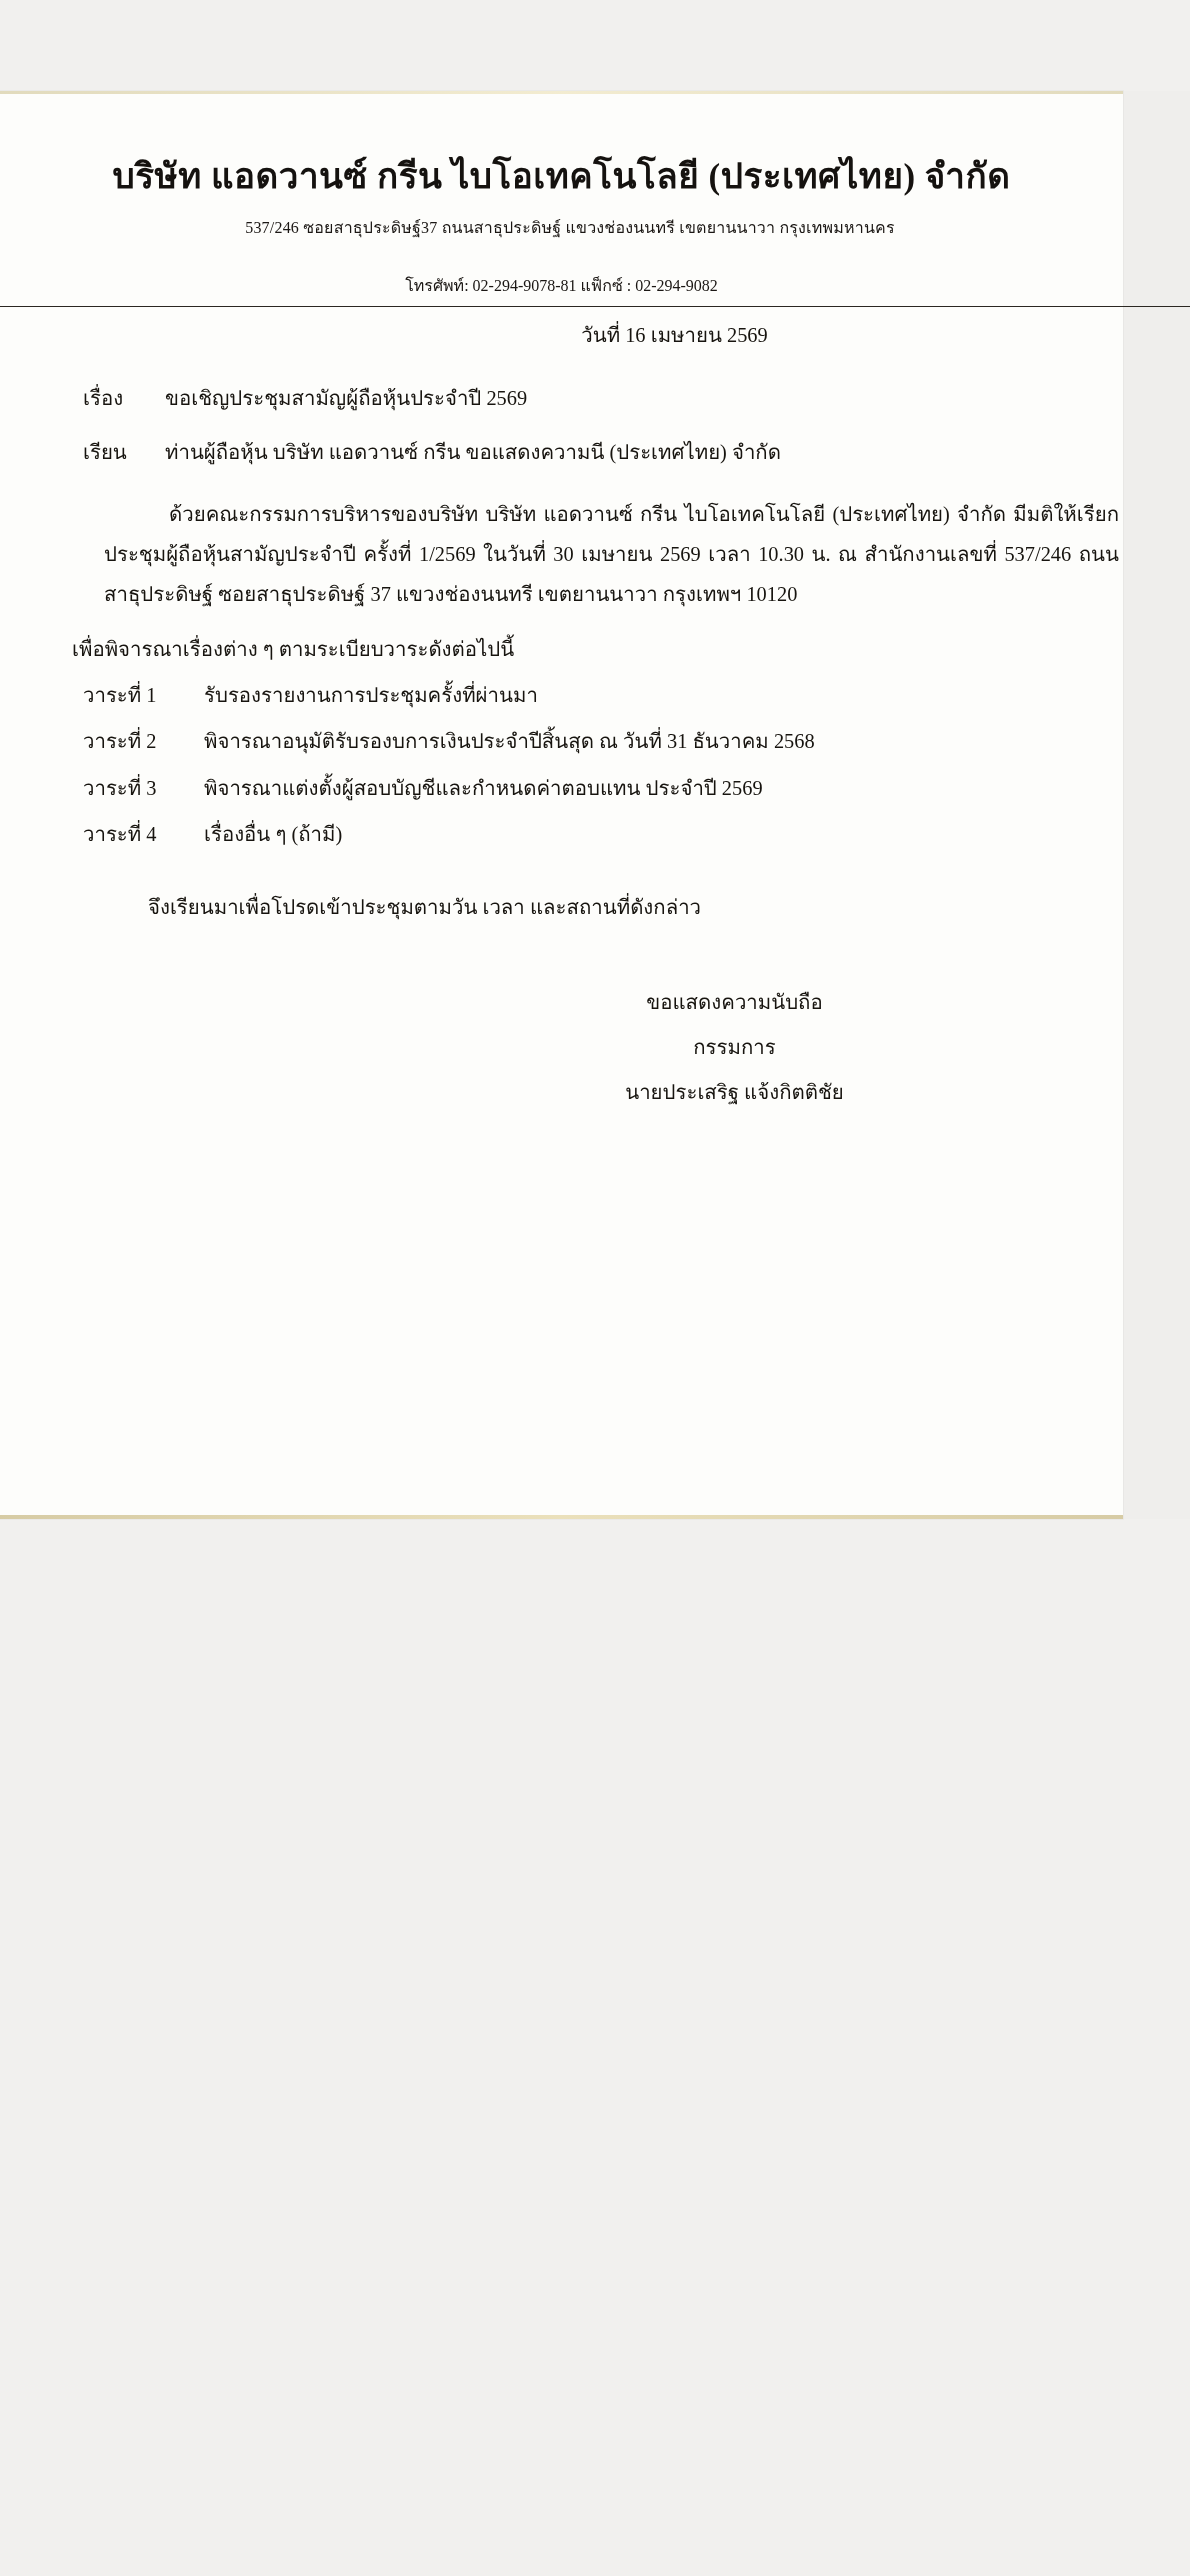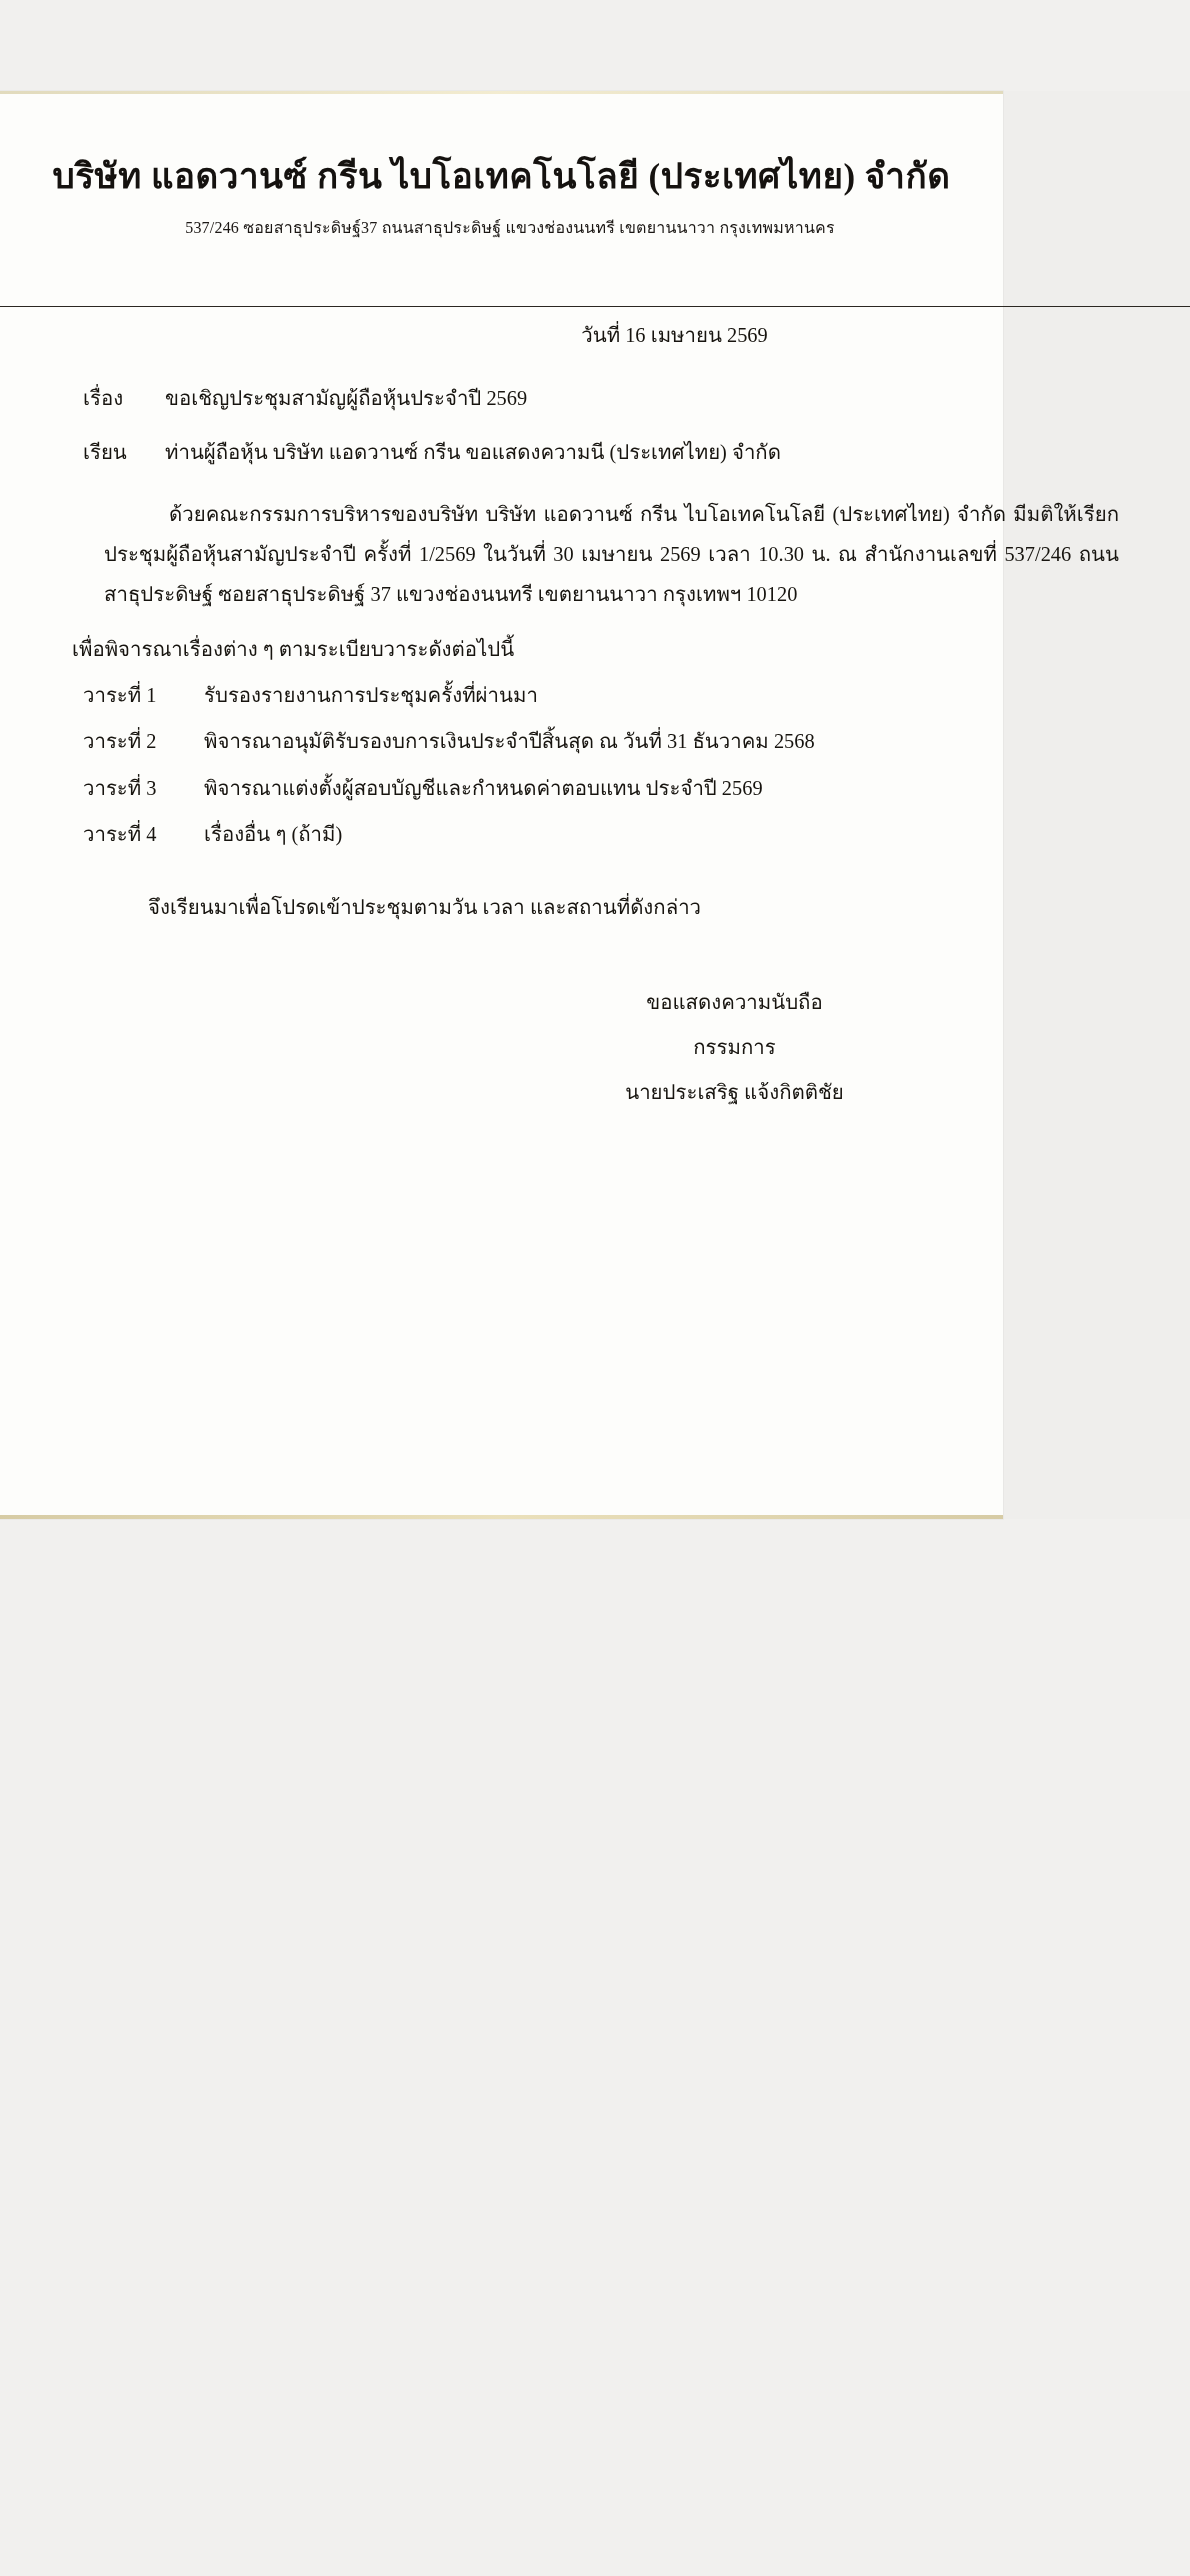--- a/index.html
+++ b/index.html
@@ -24,21 +24,21 @@
     position: absolute;
     top: 0; left: 0;
     width: 1191px;
     height: 91px;
     background: #f1f0ee;
   }
   .paper {
     position: absolute;
     top: 91px;
     left: 0;
-    width: 1003px;
+    width: 1123px;
     height: 1428px;
     background: #fdfdfb;
     box-shadow: 0 0 0 0.9px rgba(0,0,0,0.03);
   }
   .paper-edge-top {
     position: absolute;
     top: 0; left: 0;
     width: 100%;
     height: 2.8px;
     background: linear-gradient(to right, #d8cfa8, #efe6c2, #d8cfa8);
@@ -172,20 +172,21 @@
   <div class="top-band"></div>
   <div class="bottom-band"></div>
 
   <div class="paper">
     <div class="paper-edge-top"></div>
     <div class="paper-edge-bottom"></div>
 
     <div class="letterhead">
       <div class="company-name">บริษัท แอดวานซ์ กรีน ไบโอเทคโนโลยี (ประเทศไทย) จำกัด</div>
       <div class="company-address">537/246 ซอยสาธุประดิษฐ์37 ถนนสาธุประดิษฐ์ แขวงช่องนนทรี เขตยานนาวา กรุงเทพมหานคร</div>
+      <div class="company-phone">โทรศัพท์: 02-294-9078-81 แฟ็กซ์ : 02-294-9082</div>
     </div>
     <div class="head-rule"></div>
 
     <div class="doc-body">
 
       <div class="doc-date">วันที่ 16  เมษายน  2569</div>
 
       <div class="field-row">
         <div class="field-label">เรื่อง</div>
         <div class="field-value">ขอเชิญประชุมสามัญผู้ถือหุ้นประจำปี 2569</div>

